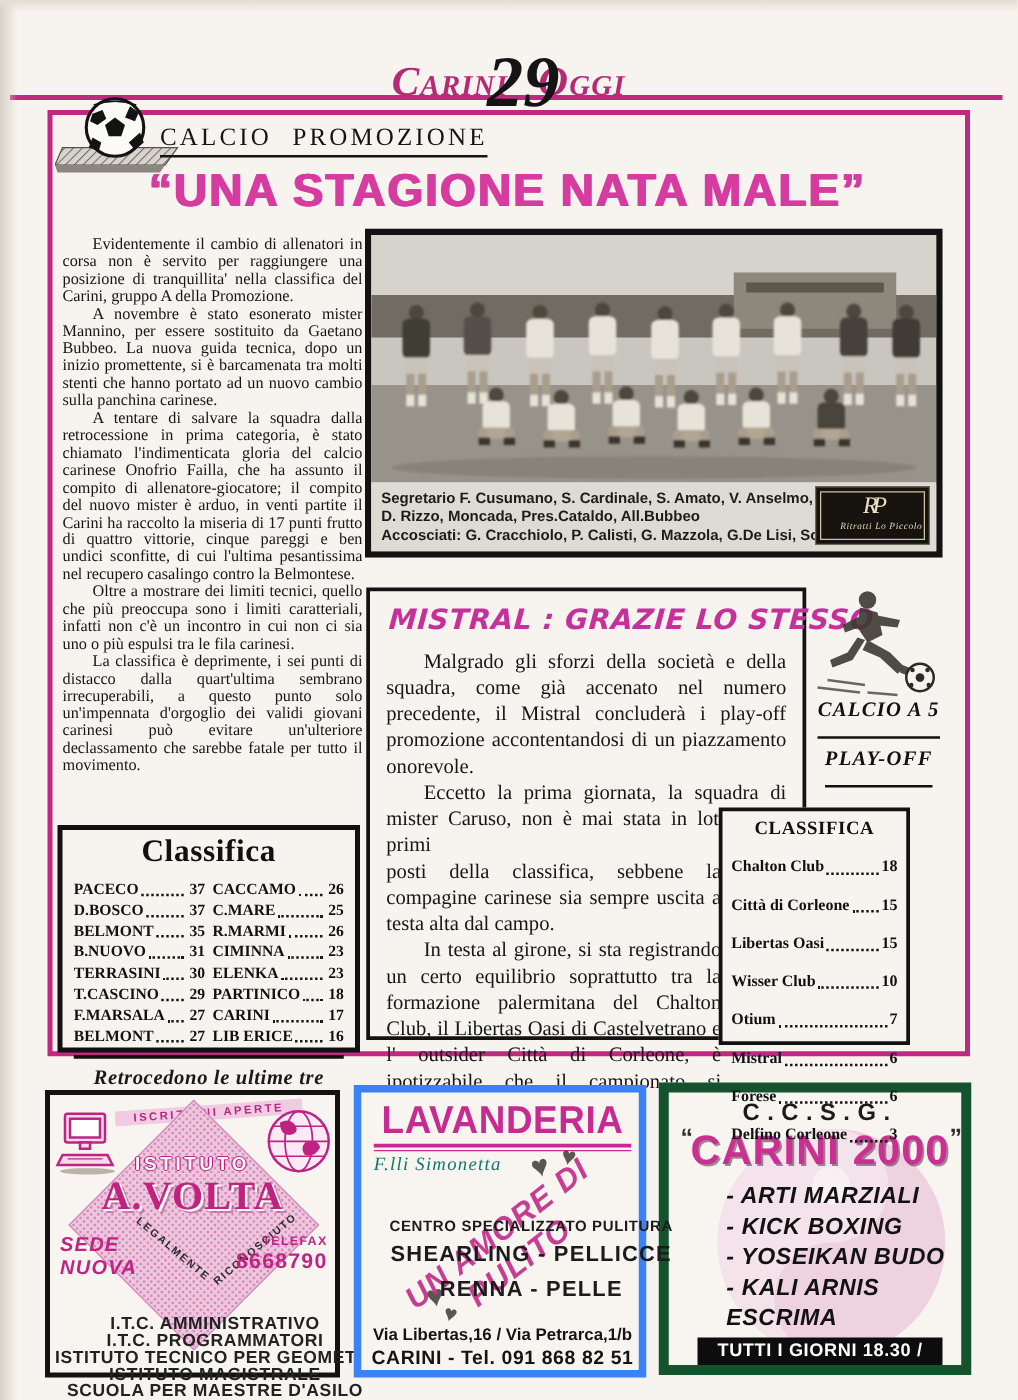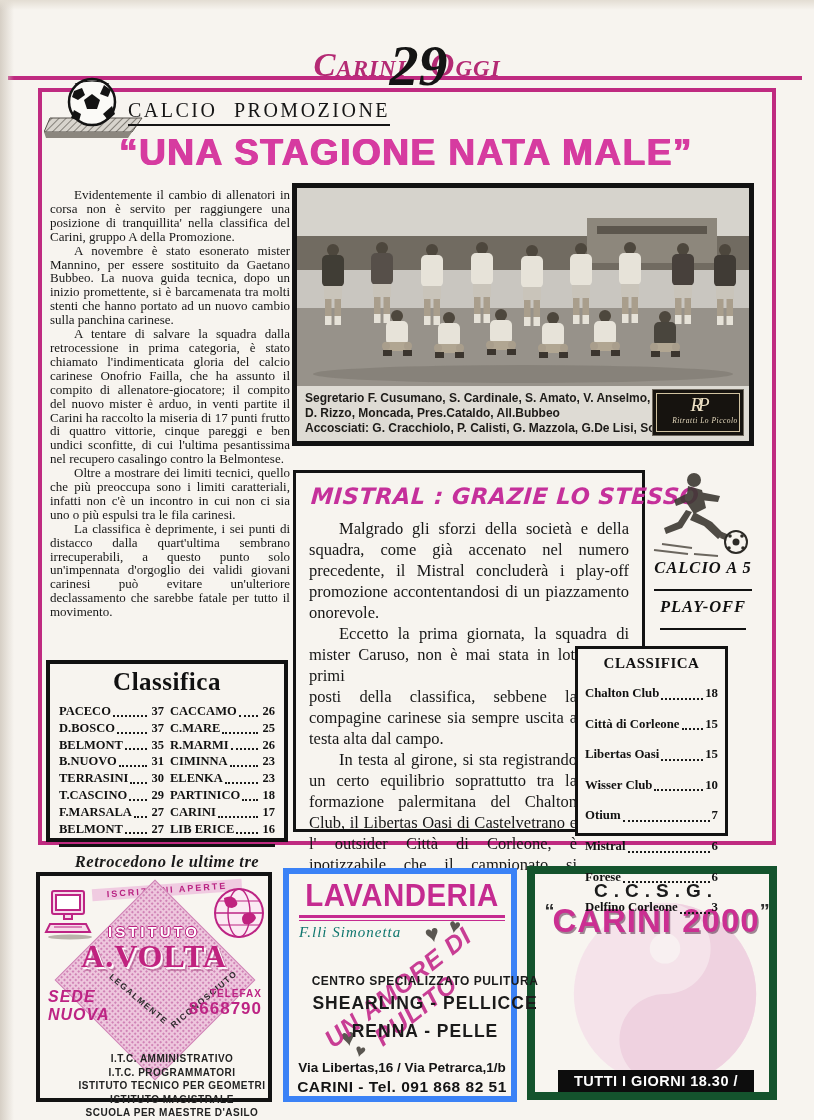--- a/index.html
+++ b/index.html
@@ -115,21 +115,21 @@
     font-weight:bold; font-size:8.5px; letter-spacing:1.5px; color:#2c2c2c; }
   .v-leg2 { left:122px; top:118px; transform:rotate(-40deg); font-family:"Liberation Sans", sans-serif;
     font-weight:bold; font-size:8.5px; letter-spacing:1.5px; color:#2c2c2c; }
   .v-sede { left:8px; top:112px; font-family:"Liberation Sans", sans-serif; font-weight:bold;
     font-size:16px; line-height:18px; color:#bd2484; letter-spacing:1px; font-style:italic;}
   .v-telefax { right:6px; top:112px; text-align:right; color:#bd2484;
     font-family:"Liberation Sans", sans-serif; font-weight:bold; }
   .v-telefax .t1 { font-size:10px; letter-spacing:1px; }
   .v-telefax .t2 { font-size:17px; letter-spacing:1px; }
   .v-courses { left:0; top:176px; width:264px; text-align:center;
-    font-family:"Liberation Sans", sans-serif; font-weight:bold; font-size:10px;
+    font-family:"Liberation Sans", sans-serif; font-weight:bold; font-size:14px;
     line-height:13.5px; color:#222; letter-spacing:.5px; }
 
   
   .l-title { left:0; top:4px; width:226px; text-align:center;
     font-family:"Liberation Sans", sans-serif; font-weight:bold; font-size:31px;
     color:#c52b90; letter-spacing:.5px; transform:scaleX(.95); }
   .l-underline { left:10px; top:41px; width:206px; border-top:3px solid #c52b90;
     border-bottom:1px solid #c52b90; height:6px; }
   .l-sub { left:10px; top:50px; font-style:italic; font-size:15px; color:#0f766e;
     font-family:"Liberation Serif", serif; letter-spacing:1px;}
@@ -522,17 +522,24 @@
     <div class="abs c-yy">
       <svg width="190" height="190" viewBox="0 0 100 100">
         <circle cx="50" cy="50" r="48" fill="#f2cfe4"></circle>
         <path d="M50 2 A48 48 0 0 1 50 98 A24 24 0 0 1 50 50 A24 24 0 0 0 50 2Z" fill="#e5a9cd"></path>
         <circle cx="50" cy="26" r="8" fill="#f8ecf3"></circle>
         <circle cx="50" cy="74" r="8" fill="#e5a9cd"></circle>
       </svg>
     </div>
     <div class="abs c-org">C.C.S.G.</div>
     <div class="abs c-name"><span class="c-quote">“</span><span>CARINI 2000</span><span class="c-quote">”</span></div>
+    <div class="abs c-items">
+      <div>- ARTI MARZIALI</div>
+      <div>- KICK BOXING</div>
+      <div>- YOSEIKAN BUDO</div>
+      <div>- KALI ARNIS  ESCRIMA</div>
+      <div>- AEROBICA</div>
+    </div>
     <div class="abs c-hours">TUTTI I GIORNI  18.30 / 21.30</div>
     <div class="abs c-addr">Via San Martino, 20 - CARINI</div>
   </div>
 
 </div>
 
 </body></html>

